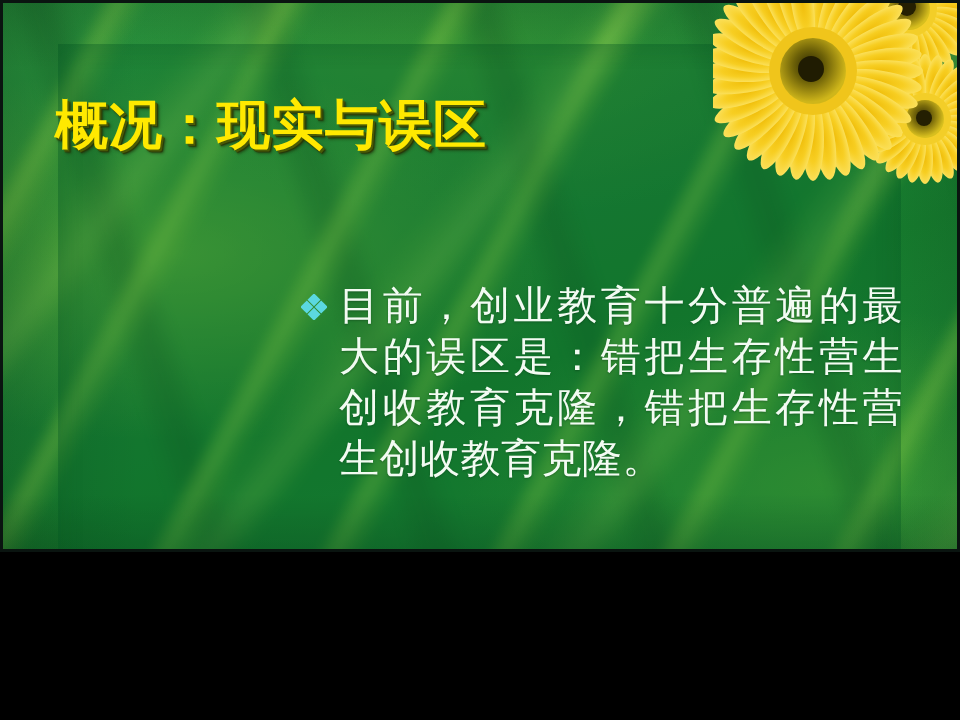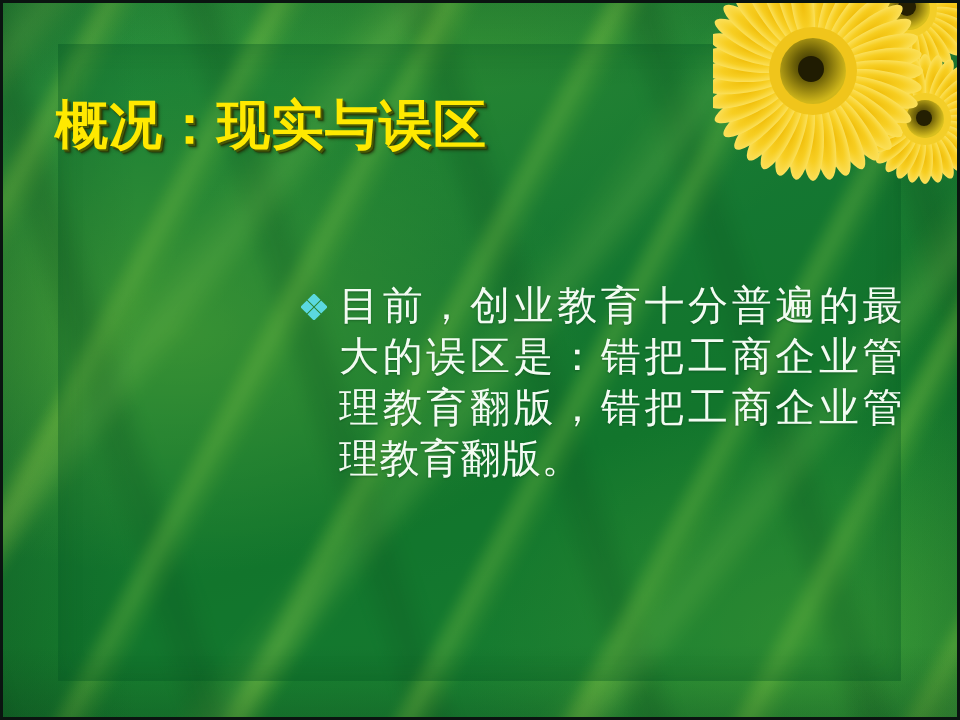--- a/index.html
+++ b/index.html
@@ -3,21 +3,21 @@
 <meta charset="utf-8">
 <style>
   html, body {
     margin: 0;
     padding: 0;
     background: #000;
   }
   #slide {
     position: relative;
     width: 960px;
-    height: 720px;
+    height: 552px;
     overflow: hidden;
     box-sizing: border-box;
     border: 3px solid #0a1410;
     background: #1f8a3a;
     font-family: "DejaVu Sans", "Liberation Sans", sans-serif;
   }
 
   
   .bg-base {
     position: absolute;
@@ -318,17 +318,17 @@
       <span class="bullet-mark">
         <svg width="26" height="26" viewBox="0 0 26 26" xmlns="http://www.w3.org/2000/svg">
           <g fill="#5BD8E0">
             <rect x="8.4" y="1.2" width="9.2" height="9.2" transform="rotate(45 13 5.8)"></rect>
             <rect x="1.2" y="8.4" width="9.2" height="9.2" transform="rotate(45 5.8 13)"></rect>
             <rect x="15.6" y="8.4" width="9.2" height="9.2" transform="rotate(45 20.2 13)"></rect>
             <rect x="8.4" y="15.6" width="9.2" height="9.2" transform="rotate(45 13 20.2)"></rect>
           </g>
         </svg>
       </span>
-      <span class="bullet-text">目前，创业教育十分普遍的最大的误区是：错把工商企业管理教育翻版，错把工商企业管理教育翻版。</span>
+      <span class="bullet-text">目前，创业教育十分普遍的最大的误区是：错把生存性营生创收教育克隆，错把生存性营生创收教育克隆。</span>
     </div>
   </div>
 
 </div>
 
 </body></html>

